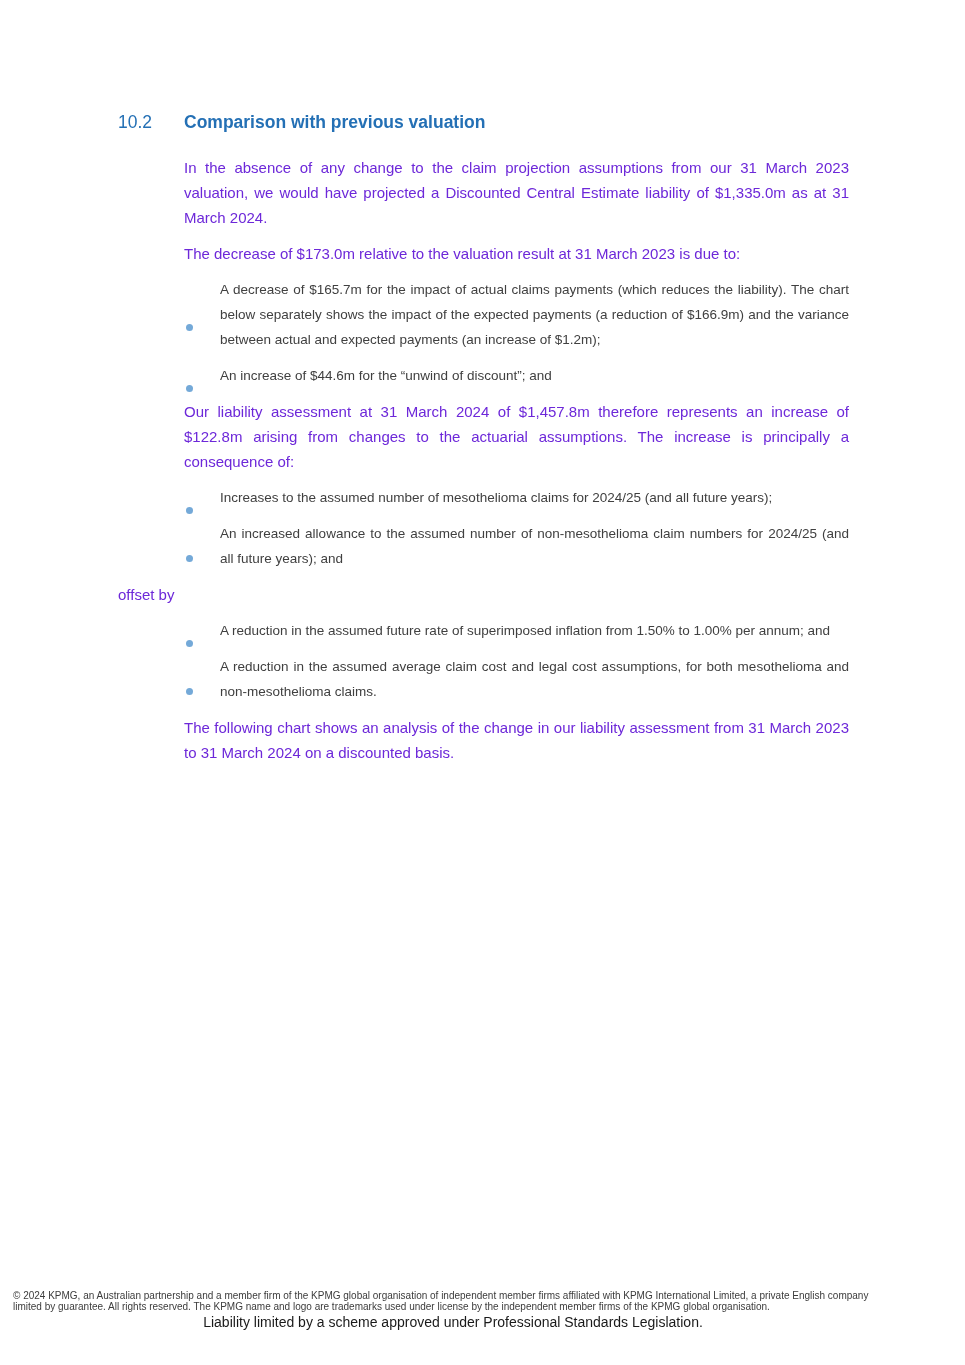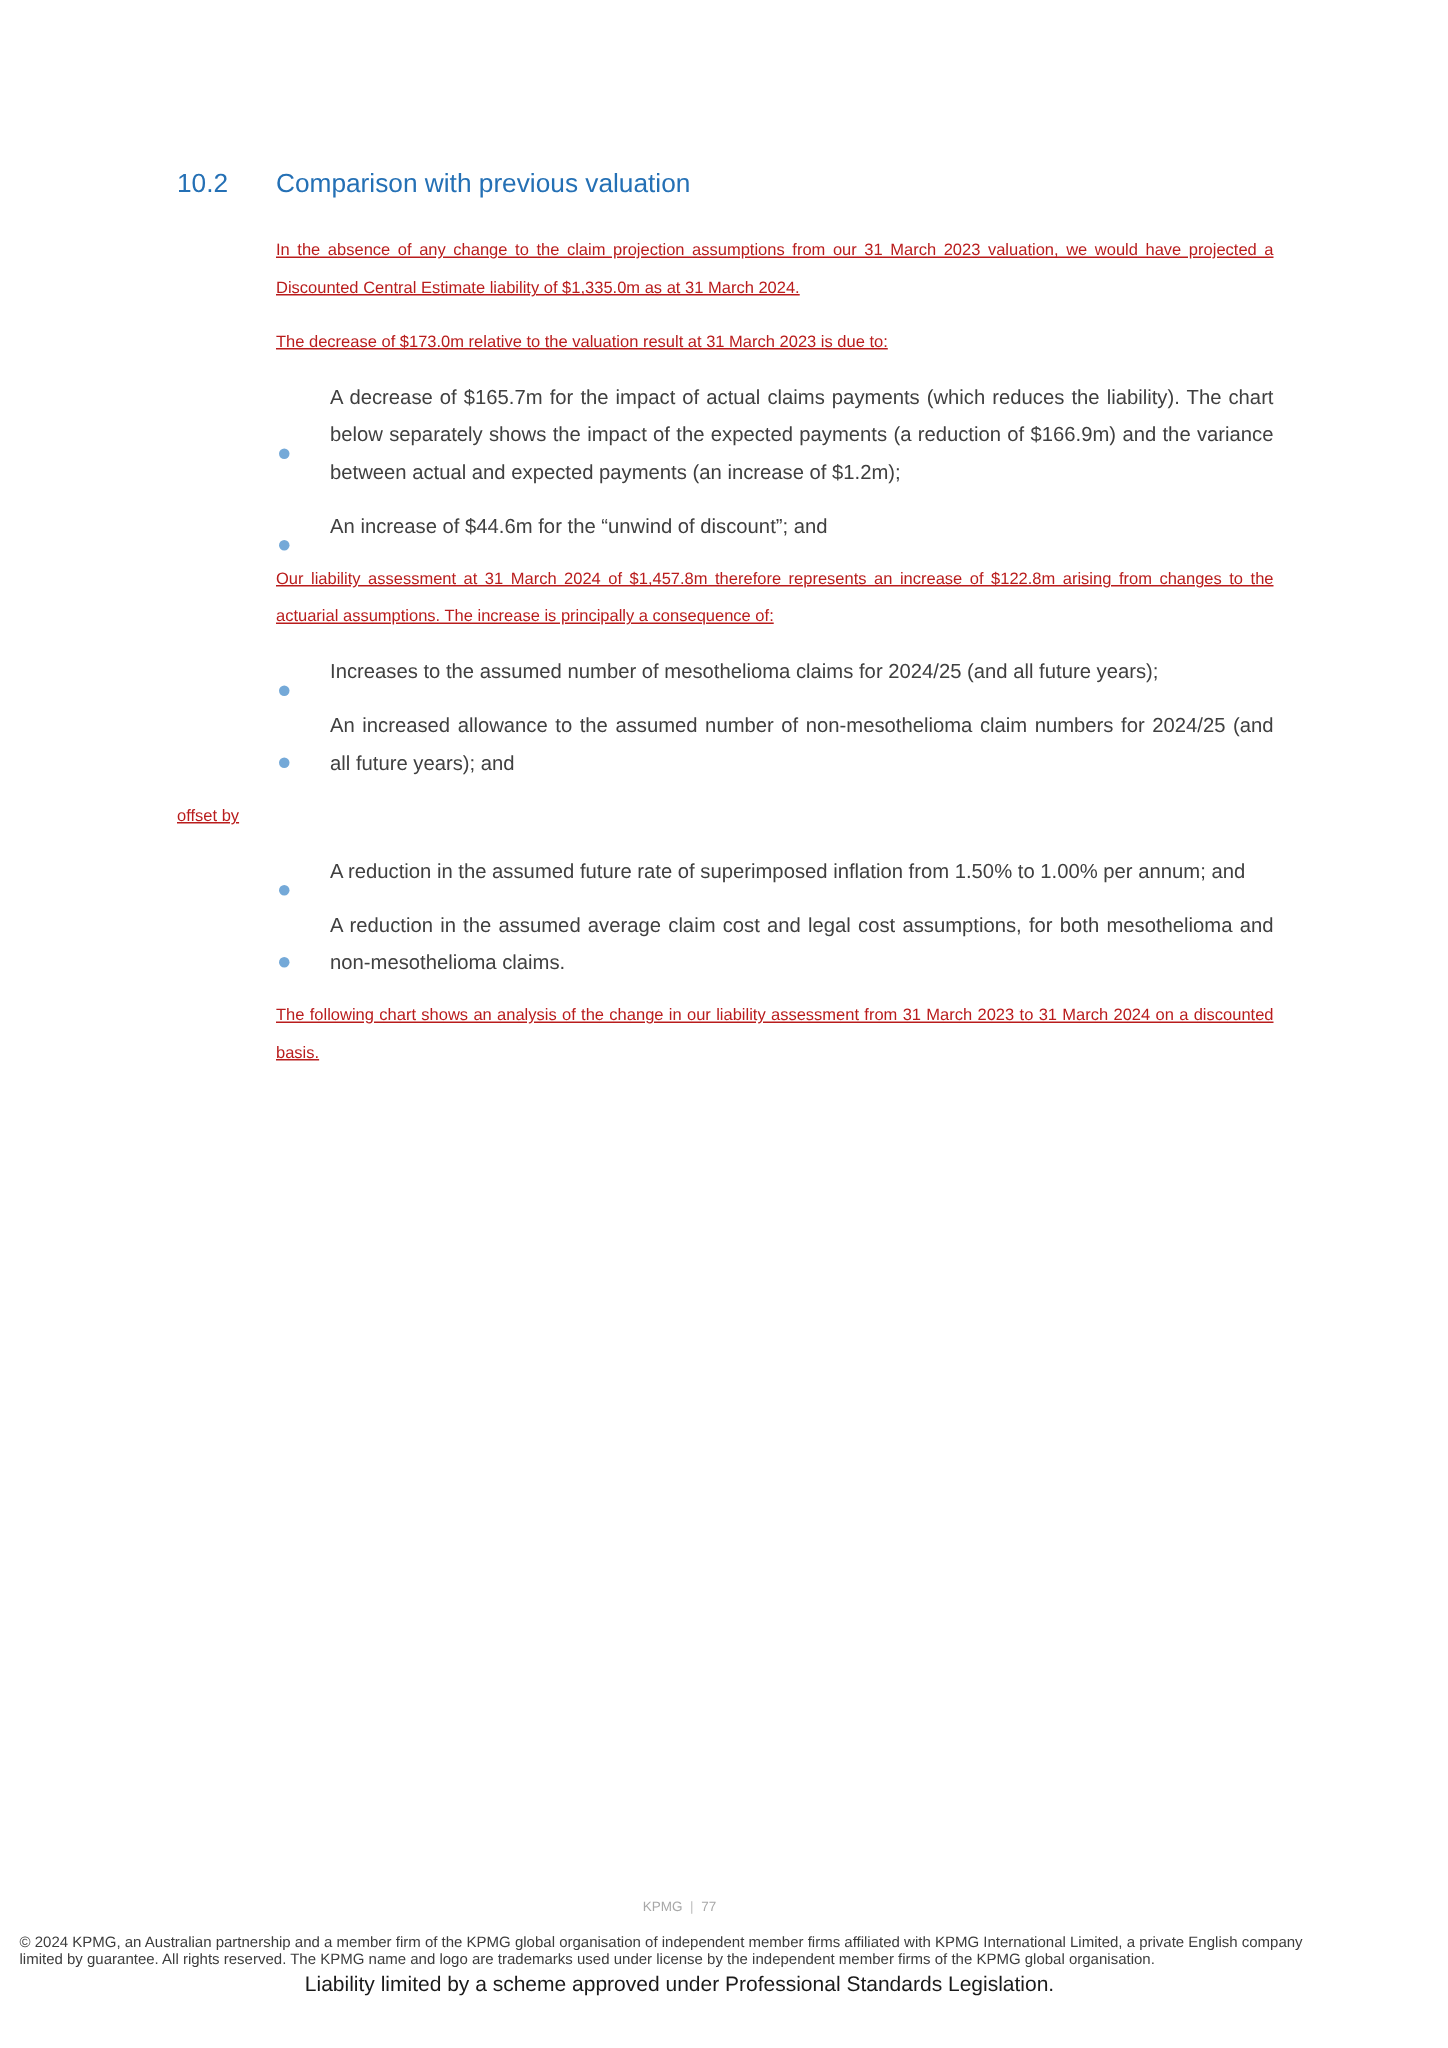--- a/index.html
+++ b/index.html
@@ -21,29 +21,28 @@
   }
   .section-heading {
     display: flex;
     color: #2470B5;
     font-size: 17.5px;
     line-height: 24px;
     margin-bottom: 21px;
     font-weight: 400;
   }
   .heading-number { width: 66px; flex: 0 0 66px; }
-  .heading-title { flex: 1; }
+  .heading-title { flex: 1; font-weight: bold; }
   .body-col { margin-left: 66px; width: 665px; }
   .para {
-    font-size: 11px;
+    font-size: 15px;
     line-height: 25px;
     text-align: justify;
     margin-bottom: 11px;
-    color: #b91c1c;
-    text-decoration: underline;
+    color: #6d28d9;
   }
   .para.no-justify { text-align: left; }
   .bullet-item {
     display: flex;
     margin-bottom: 11px;
     align-items: center;
   }
   .bullet-marker {
     flex: 0 0 36px;
     position: relative;
@@ -148,21 +147,18 @@
           <span class="bullet-marker"></span>
           <span class="bullet-text">A reduction in the assumed average claim cost and legal cost assumptions, for both mesothelioma and non-mesothelioma claims.</span>
         </div>
       </div>
 
       <p class="para">The following chart shows an analysis of the change in our liability assessment from 31 March 2023 to 31 March 2024 on a discounted basis.</p>
 
     </div>
   </div>
 
-  <div class="footer-pageline">
-    <span>KPMG</span><span class="sep">|</span><span>77</span>
-  </div>
 
   <div class="footer-disclaimer">© 2024 KPMG, an Australian partnership and a member firm of the KPMG global organisation of independent member firms affiliated with KPMG International Limited, a private English company limited by guarantee. All rights reserved. The KPMG name and logo are trademarks used under license by the independent member firms of the KPMG global organisation.</div>
 
   <div class="footer-liability">Liability limited by a scheme approved under Professional Standards Legislation.</div>
 
 </div>
 
 </body></html>

